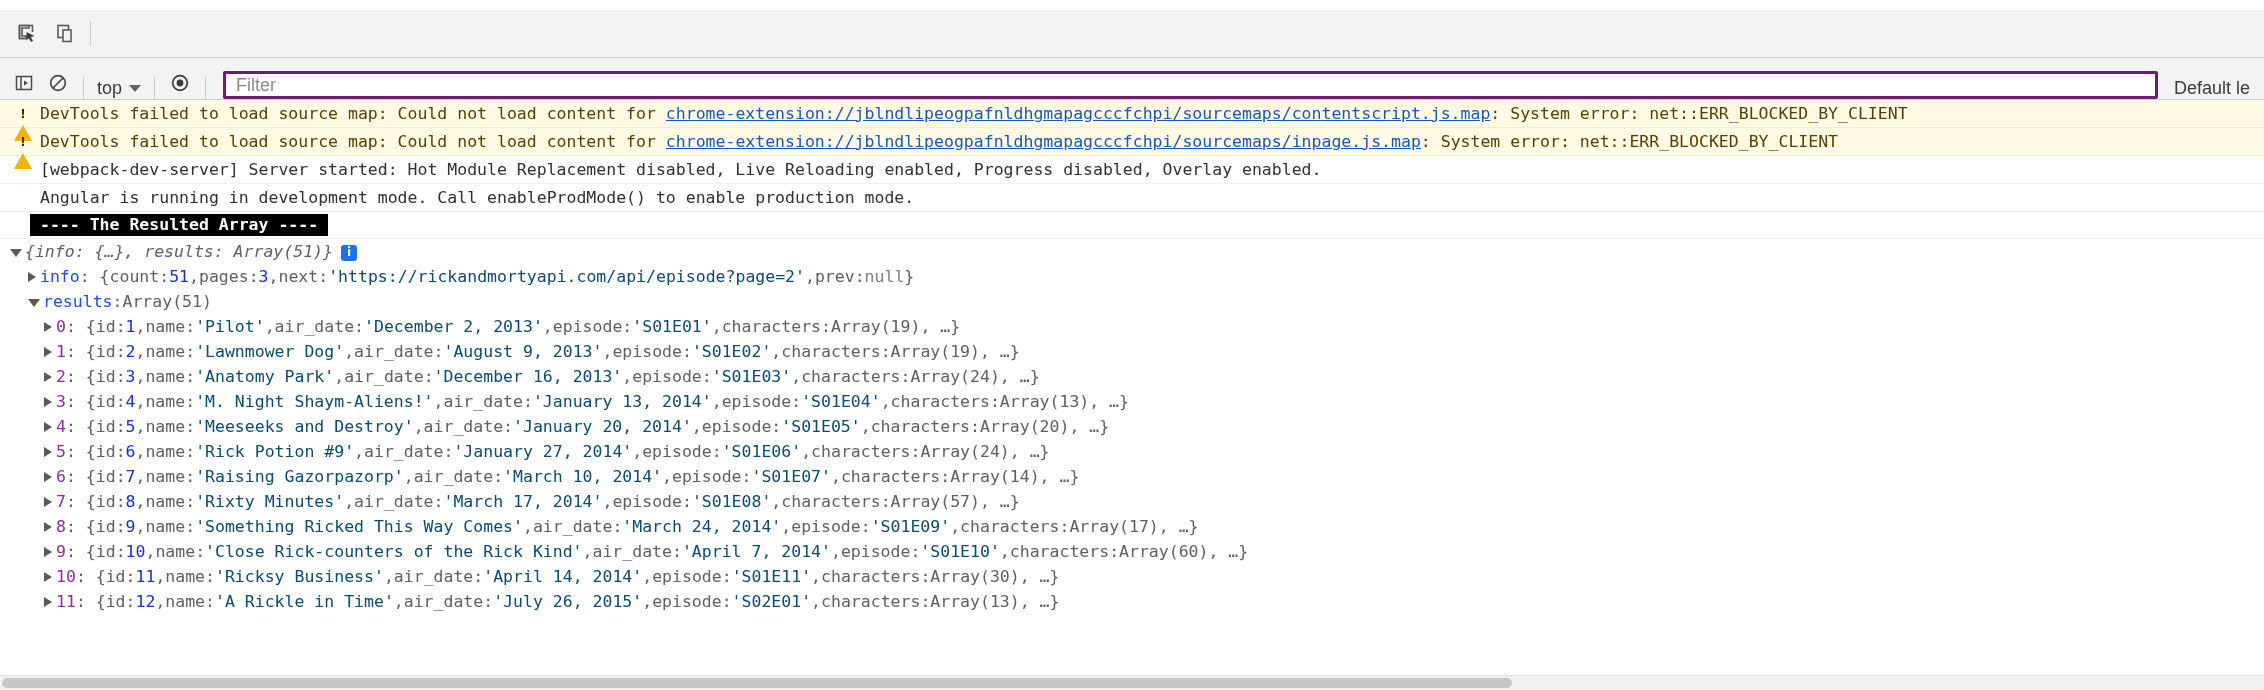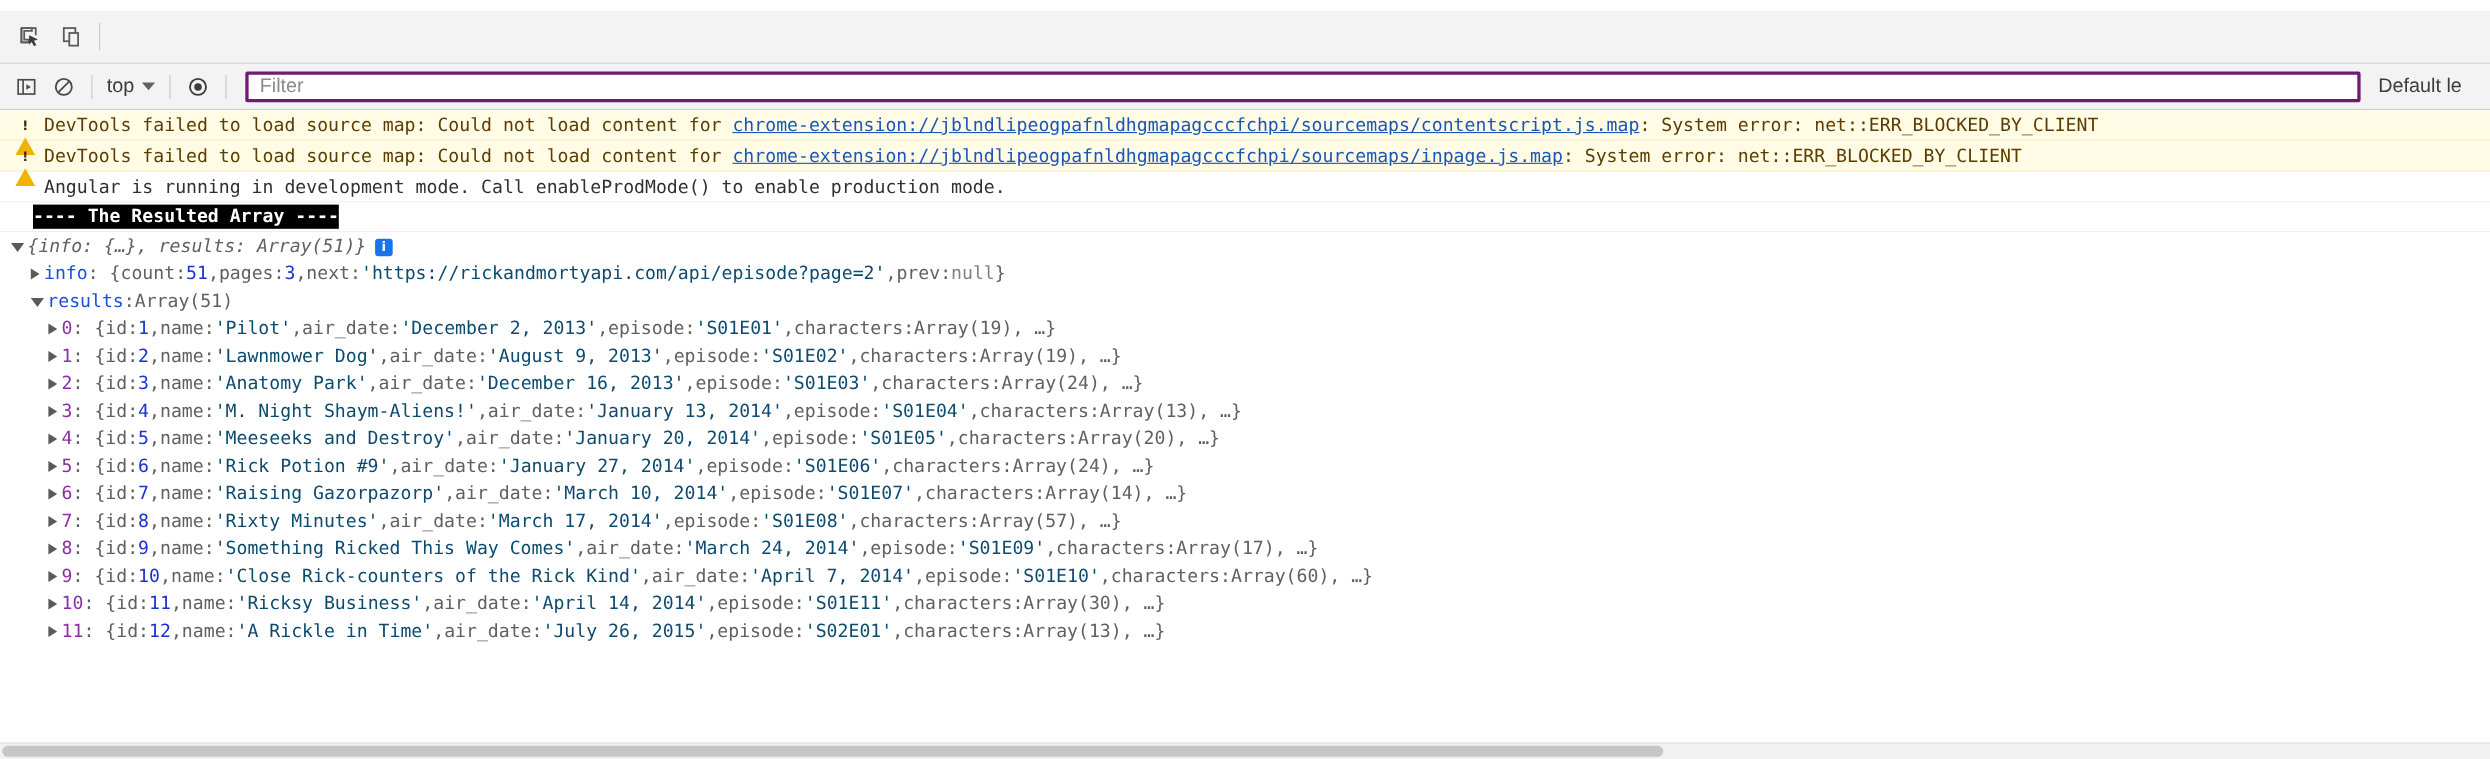--- a/index.html
+++ b/index.html
@@ -87,22 +87,22 @@
     background: #1a73e8;
   }
 
   
   .consolebar {
     height: 42px;
     flex: none;
     background: #f3f3f3;
     border-bottom: 1px solid #cdcdcd;
     display: flex;
-    align-items: center;
-    padding: 0 18px 0 8px;
+    align-items: flex-end;
+    padding: 0 6px 0 8px;
     box-sizing: border-box;
     gap: 2px;
   }
   .cb-btn {
     width: 32px;
     height: 32px;
     display: flex;
     align-items: center;
     justify-content: center;
     border-radius: 2px;
@@ -215,21 +215,21 @@
   
   .msg.banner { padding-left: 10px; }
   .banner-chip {
     display: inline-block;
     background: #000000;
     color: #ffffff;
     font-family: "DejaVu Sans Mono", "Liberation Mono", monospace;
     font-weight: bold;
     font-size: 16.5px;
     line-height: 20px;
-    padding: 1px 0;
+    padding: 1px 10px;
     margin-left: 20px;
   }
 
   
   .tree-row {
     font-family: "DejaVu Sans Mono", "Liberation Mono", monospace;
     font-size: 16.5px;
     line-height: 25px;
     white-space: nowrap;
     color: #303030;
@@ -371,20 +371,23 @@
       <span class="msg-text"><span>DevTools failed to load source map: Could not load content for </span><span class="lnk">chrome-extension://jblndlipeogpafnldhgmapagcccfchpi/sourcemaps/contentscript.js.map</span><span>: System error: net::ERR_BLOCKED_BY_CLIENT</span></span>
     </div>
 
     <div class="msg warn">
       <span class="warn-icon">
         <span class="tri"></span><span class="bang">!</span>
       </span>
       <span class="msg-text"><span>DevTools failed to load source map: Could not load content for </span><span class="lnk">chrome-extension://jblndlipeogpafnldhgmapagcccfchpi/sourcemaps/inpage.js.map</span><span>: System error: net::ERR_BLOCKED_BY_CLIENT</span></span>
     </div>
 
+    <div class="msg">
+      <span class="msg-text plain">[webpack-dev-server] Server started: Hot Module Replacement disabled, Live Reloading enabled, Progress disabled, Overlay enabled.</span>
+    </div>
 
     <div class="msg">
       <span class="msg-text plain">Angular is running in development mode. Call enableProdMode() to enable production mode.</span>
     </div>
 
     <div class="msg banner">
       <span class="banner-chip">---- The Resulted Array ----</span>
     </div>
 
     <div class="tree-row">

